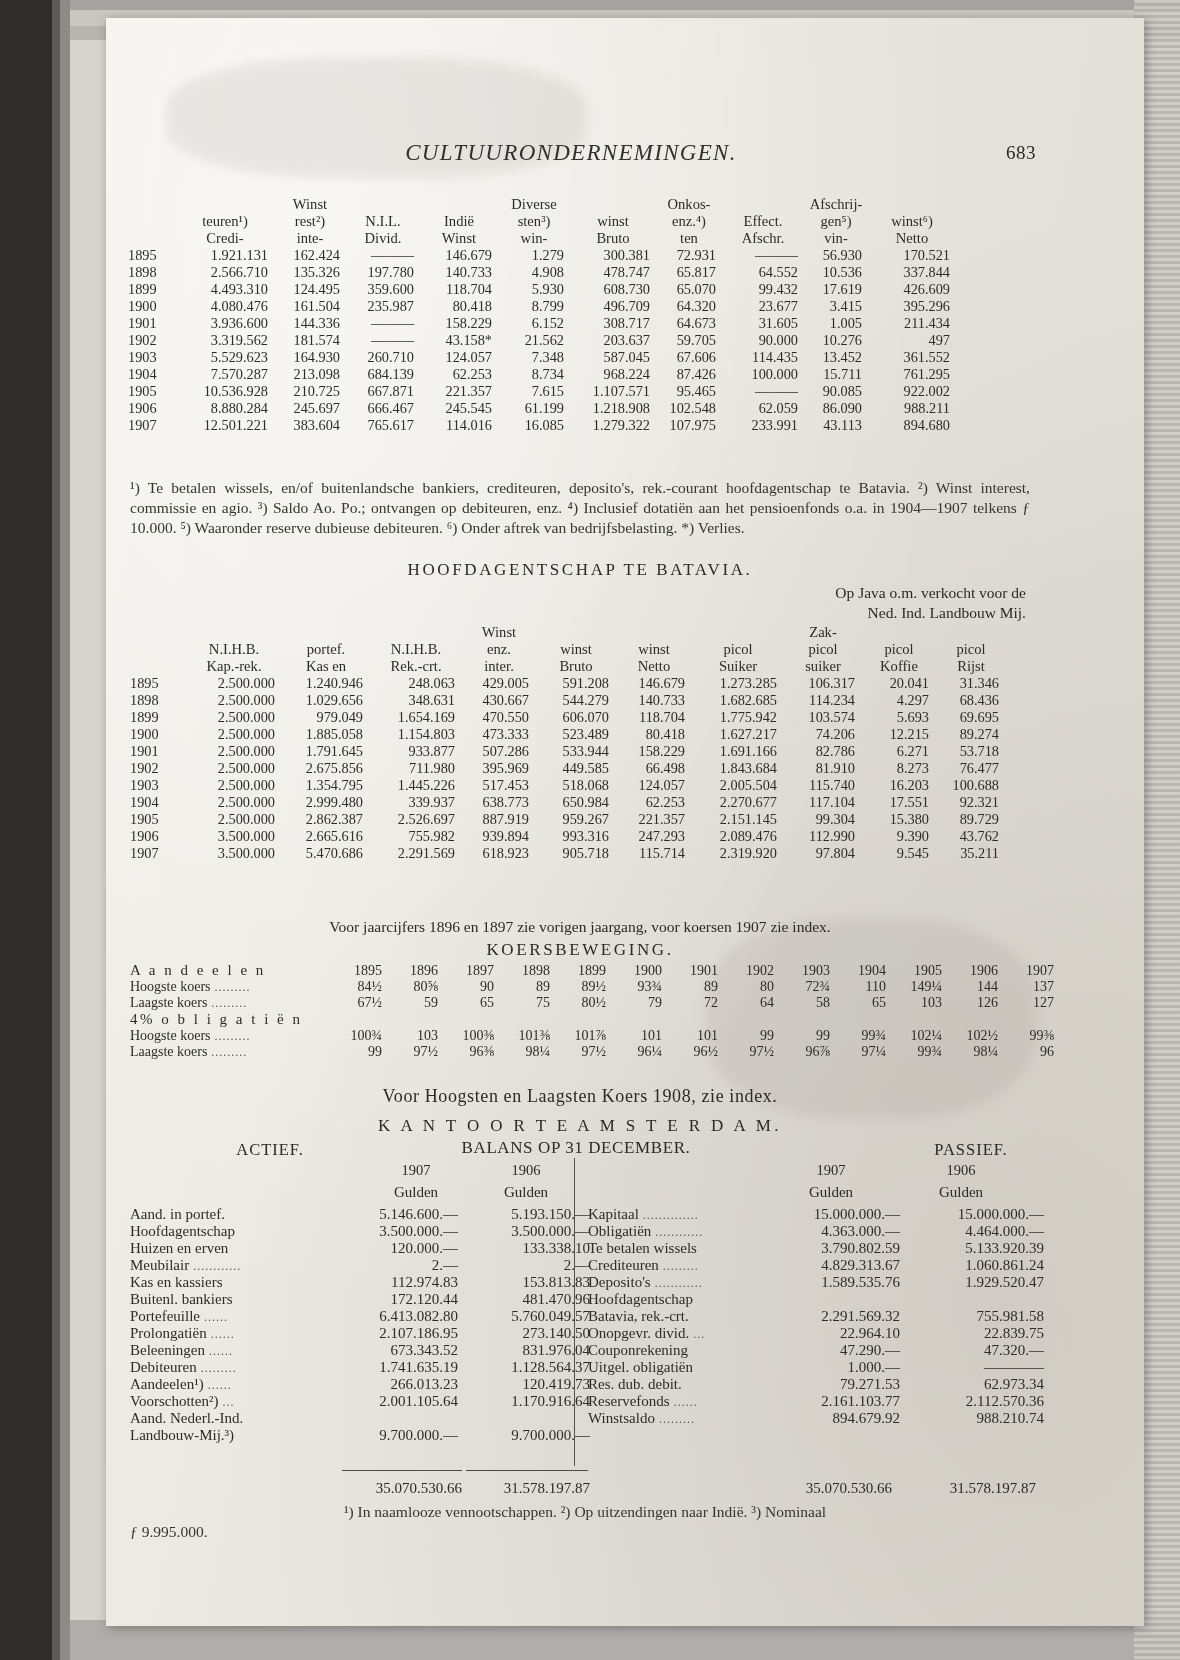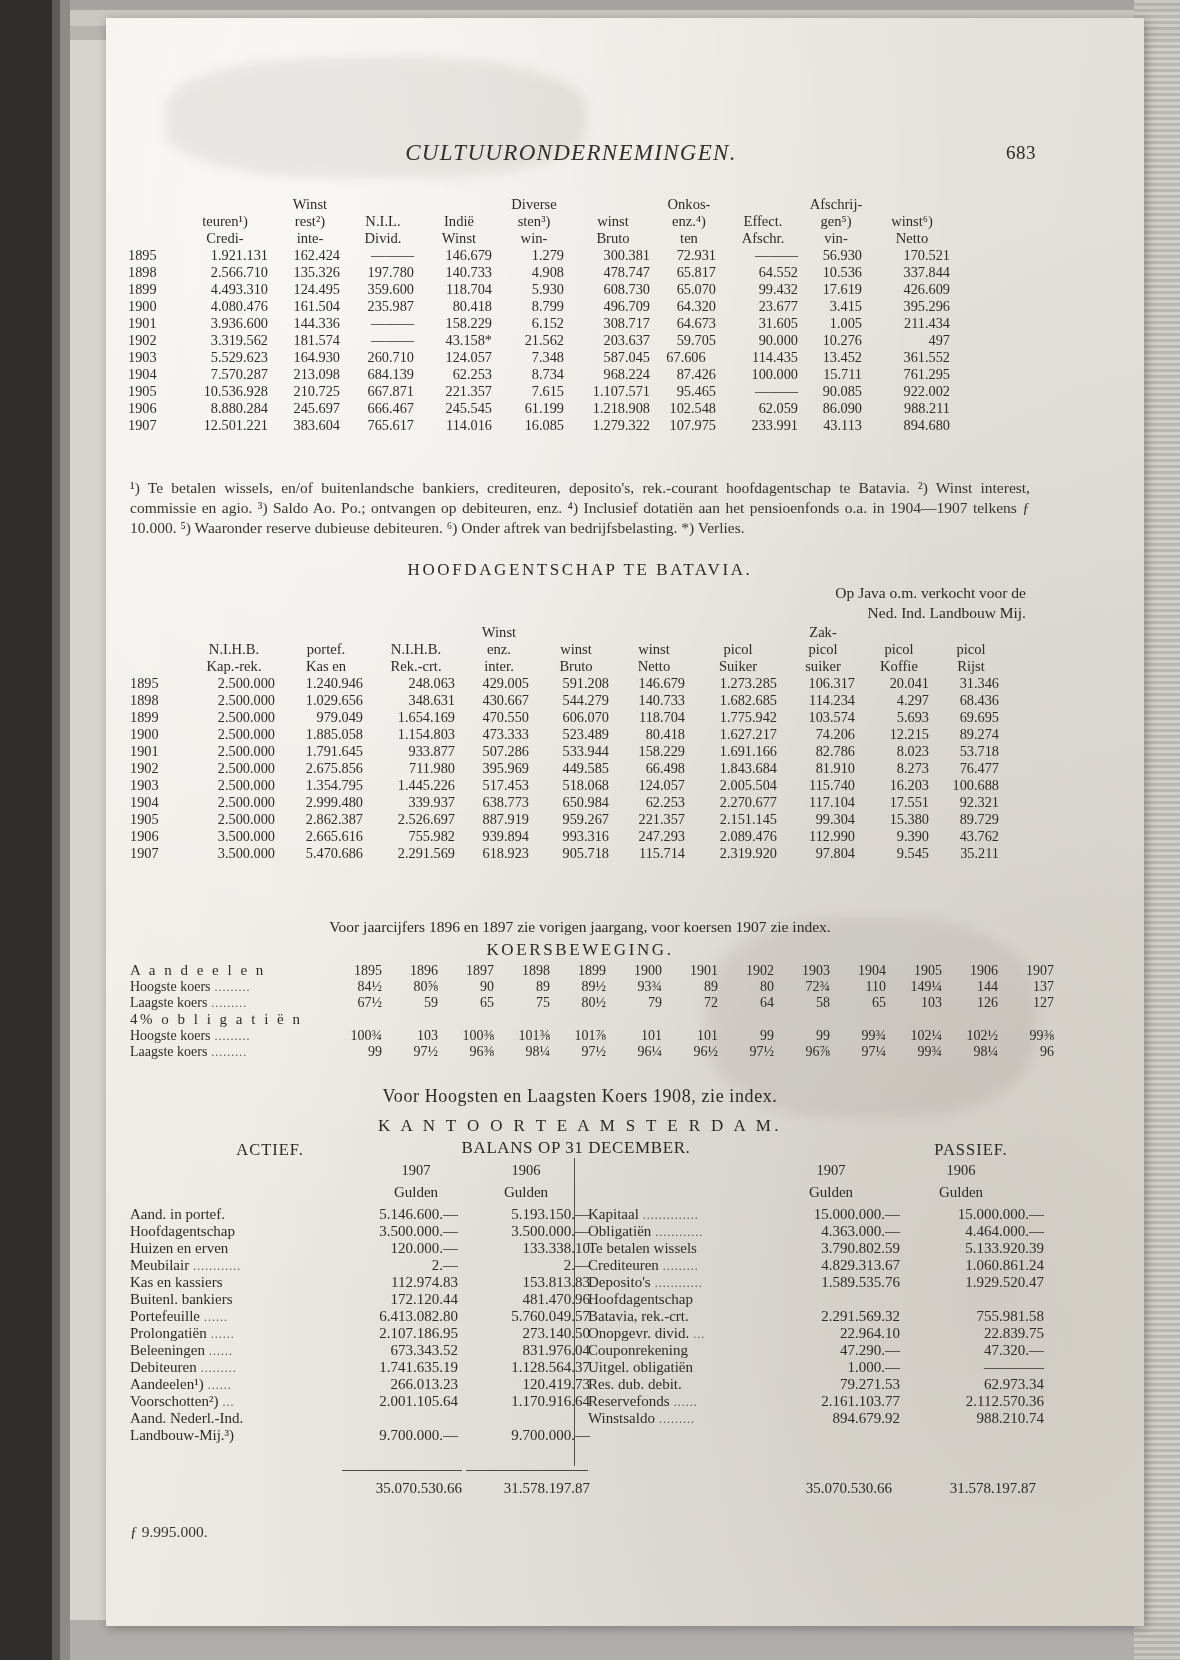--- a/index.html
+++ b/index.html
@@ -187,21 +187,21 @@
                   <td class="num" style="padding-right: 6px;">497</td>
                 </tr>
                 <tr>
                   <td class="yr">1903</td>
                   <td class="num" style="padding-right: 6px;">5.529.623</td>
                   <td class="num" style="padding-right: 6px;">164.930</td>
                   <td class="num" style="padding-right: 6px;">260.710</td>
                   <td class="num" style="padding-right: 6px;">124.057</td>
                   <td class="num" style="padding-right: 6px;">7.348</td>
                   <td class="num" style="padding-right: 6px;">587.045</td>
-                  <td class="num" style="padding-right: 6px; text-align: center;">67.606</td>
+                  <td class="num" style="padding-right: 6px;">67.606</td>
                   <td class="num" style="padding-right: 6px;">114.435</td>
                   <td class="num" style="padding-right: 6px;">13.452</td>
                   <td class="num" style="padding-right: 6px;">361.552</td>
                 </tr>
                 <tr>
                   <td class="yr">1904</td>
                   <td class="num" style="padding-right: 6px;">7.570.287</td>
                   <td class="num" style="padding-right: 6px;">213.098</td>
                   <td class="num" style="padding-right: 6px;">684.139</td>
                   <td class="num" style="padding-right: 6px;">62.253</td>
@@ -360,21 +360,21 @@
                 <tr>
                   <td class="yr">1901</td>
                   <td class="num" style="padding-right: 7px;">2.500.000</td>
                   <td class="num" style="padding-right: 7px;">1.791.645</td>
                   <td class="num" style="padding-right: 7px;">933.877</td>
                   <td class="num" style="padding-right: 7px;">507.286</td>
                   <td class="num" style="padding-right: 7px;">533.944</td>
                   <td class="num" style="padding-right: 7px;">158.229</td>
                   <td class="num" style="padding-right: 7px;">1.691.166</td>
                   <td class="num" style="padding-right: 7px;">82.786</td>
-                  <td class="num" style="padding-right: 7px;">8.023</td>
+                  <td class="num" style="padding-right: 7px;">6.271</td>
                   <td class="num" style="padding-right: 7px;">53.718</td>
                 </tr>
                 <tr>
                   <td class="yr">1902</td>
                   <td class="num" style="padding-right: 7px;">2.500.000</td>
                   <td class="num" style="padding-right: 7px;">2.675.856</td>
                   <td class="num" style="padding-right: 7px;">711.980</td>
                   <td class="num" style="padding-right: 7px;">395.969</td>
                   <td class="num" style="padding-right: 7px;">449.585</td>
                   <td class="num" style="padding-right: 7px;">66.498</td>
@@ -714,18 +714,19 @@
           </table>
         </div>
 
         <div class="hline" style="left:236px;top:1452px;width:120px;"></div>
         <div class="hline" style="left:360px;top:1452px;width:122px;"></div>
         <div class="blk num" style="left:226px;top:1462px;width:130px;font-size:15px;">35.070.530.66</div>
         <div class="blk num" style="left:356px;top:1462px;width:128px;font-size:15px;">31.578.197.87</div>
         <div class="blk num" style="left:646px;top:1462px;width:140px;font-size:15px;">35.070.530.66</div>
         <div class="blk num" style="left:790px;top:1462px;width:140px;font-size:15px;">31.578.197.87</div>
 
+        <div class="blk note" style="left:24px;top:1484px;width:910px;text-align:center;">¹) In naamlooze vennootschappen.   ²) Op uitzendingen naar Indië.   ³) Nominaal</div>
         <div class="blk note" style="left:24px;top:1504px;width:910px;">ƒ 9.995.000.</div>
 
       </div>
     </div>
   </div>
 </div>
 
 </body></html>

